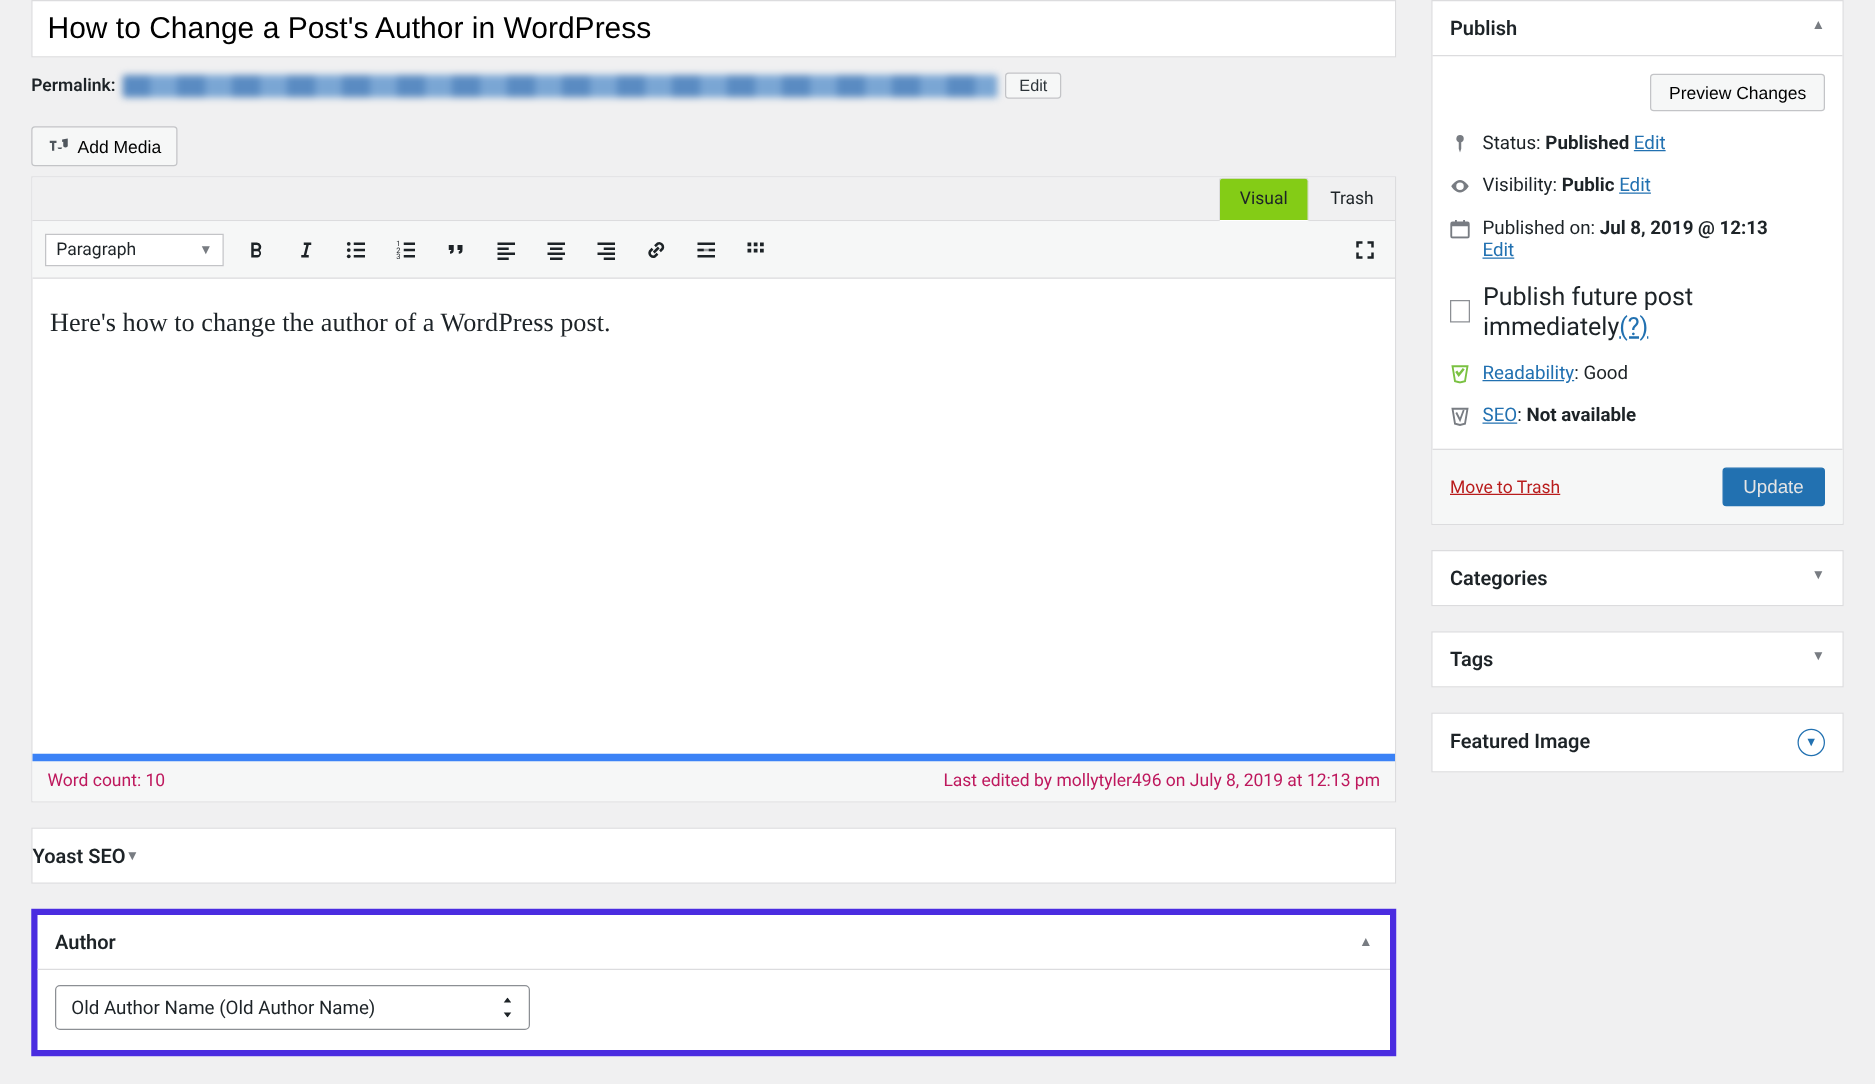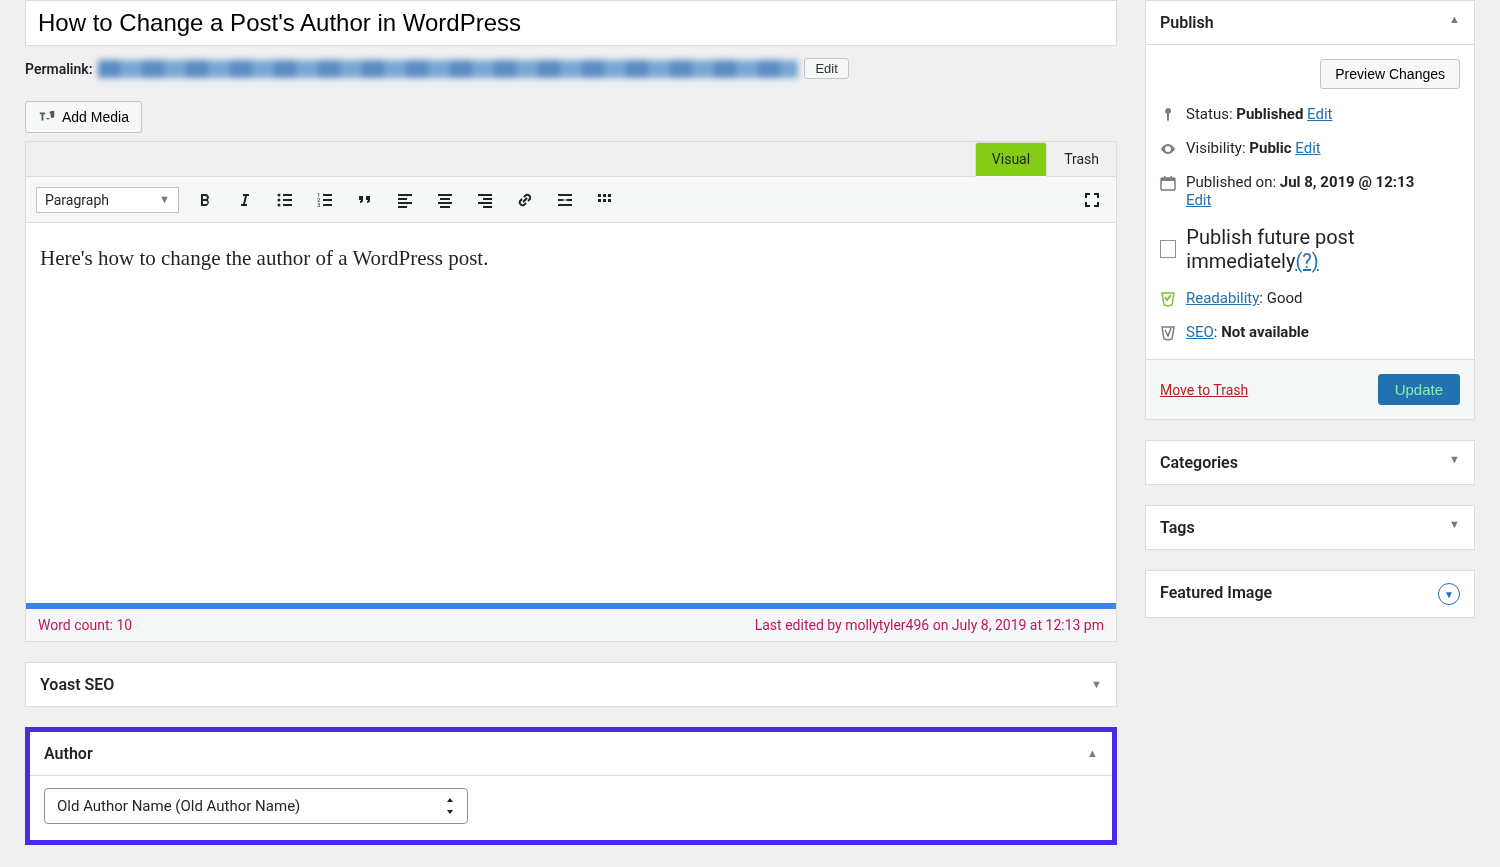--- a/index.html
+++ b/index.html
@@ -22,44 +22,44 @@
 .editor-tab { padding: 8px 16px; border: 1px solid transparent; cursor: pointer; font-size: 14px; }
 .editor-tab.active { background: #84cc16; border-color: #dcdcde; border-bottom-color: #fff; margin-bottom: -1px; border-top-left-radius: 3px; border-top-right-radius: 3px; }
 .editor-toolbar { display: flex; align-items: center; gap: 12px; padding: 6px 10px; background: #f6f7f7; border-bottom: 1px solid #dcdcde; height: 46px; }
 .format-select { display: flex; align-items: center; justify-content: space-between; background: #fff; border: 1px solid #c3c4c7; padding: 4px 8px; width: 143px; font-size: 14px; cursor: pointer; }
 .tb-btn { width: 28px; height: 28px; display: flex; align-items: center; justify-content: center; cursor: pointer; color: #50575e; }
 .tb-sep { flex: 1; }
 .editor-content { min-height: 380px; padding: 20px 14px; font-family: Georgia, serif; font-size: 21px; line-height: 1.5; }
 .editor-footer { display: flex; justify-content: space-between; padding: 8px 12px; border-top: 6px solid #3b82f6; background: #f6f7f7; font-size: 14px; color: #be185d; }
 
 .metabox { background: #fff; border: 1px solid #dcdcde; margin-top: 20px; }
-.metabox-header { display: flex; align-items: center; justify-content: space-between; padding: 12px 14px; font-weight: 600; font-size: 16px; border-bottom: 1px solid #dcdcde; cursor: pointer; }
+.metabox-header { display: flex; align-items: center; padding: 12px 0; font-weight: 600; font-size: 16px; border-bottom: 1px solid #dcdcde; cursor: pointer; }
 .metabox-header.no-border { border-bottom: none; }
 .triangle { font-size: 11px; color: #787c82; }
 
 .author-box { border: 5px solid #4a2ce0; margin-top: 20px; background: #fff; }
 .author-header { display: flex; align-items: center; justify-content: space-between; padding: 12px 14px; font-weight: 600; font-size: 16px; border-bottom: 1px solid #dcdcde; }
-.author-select { display: flex; align-items: center; justify-content: space-between; width: 424px; padding: 8px 12px; border: 1px solid #8c8f94; border-radius: 4px; background: #fff; font-size: 15px; cursor: pointer; margin: 12px 14px 16px 14px; }
+.author-select { display: flex; align-items: center; justify-content: space-between; width: 380px; padding: 8px 12px; border: 1px solid #8c8f94; border-radius: 4px; background: #fff; font-size: 15px; cursor: pointer; margin: 12px 14px 16px 14px; }
 
 .panel { background: #fff; border: 1px solid #dcdcde; margin-bottom: 20px; }
 .panel-header { display: flex; justify-content: space-between; padding: 12px 14px; font-weight: 600; font-size: 16px; border-bottom: 1px solid #dcdcde; cursor: pointer; }
 .panel-header.collapsed { border-bottom: none; }
 .panel-body { padding: 14px; }
 .preview-row { text-align: right; margin-bottom: 16px; }
 .btn { background: #f6f7f7; border: 1px solid #c3c4c7; border-radius: 3px; padding: 6px 14px; font-size: 14px; cursor: pointer; }
 .pub-row { display: flex; align-items: flex-start; gap: 10px; margin-bottom: 16px; font-size: 15px; }
 .pub-row .pub-icon { width: 16px; height: 16px; flex-shrink: 0; margin-top: 2px; color: #787c82; }
 .pub-row .content { flex: 1; }
 .link { color: #2271b1; text-decoration: underline; cursor: pointer; }
 .link-red { color: #b91c1c; text-decoration: underline; cursor: pointer; }
 .bold { font-weight: 700; }
 .checkbox-row { display: flex; align-items: center; gap: 10px; font-size: 20px; margin-bottom: 16px; }
 .checkbox { width: 18px; height: 18px; border: 1px solid #8c8f94; cursor: pointer; }
 .publish-footer { display: flex; justify-content: space-between; align-items: center; padding: 14px; border-top: 1px solid #dcdcde; background: #f6f7f7; }
-.btn-primary { background: #2271b1; color: #86efac; border: 1px solid #2271b1; border-radius: 3px; padding: 6px 16px; font-size: 15px; cursor: pointer; }
+.btn-primary { background: #2271b1; color: #e5e5e5; border: 1px solid #2271b1; border-radius: 3px; padding: 6px 16px; font-size: 15px; cursor: pointer; }
 .featured-toggle { width: 22px; height: 22px; border: 1px solid #2271b1; border-radius: 50%; display: flex; align-items: center; justify-content: center; color: #2271b1; font-size: 10px; cursor: pointer; }
 svg { display: block; }
 </style>
 </head>
 <body>
 
 <div class="wrap">
   <div class="main">
     <input class="title-input" type="text" value="How to Change a Post's Author in WordPress" style="">
     <div class="permalink-row">

